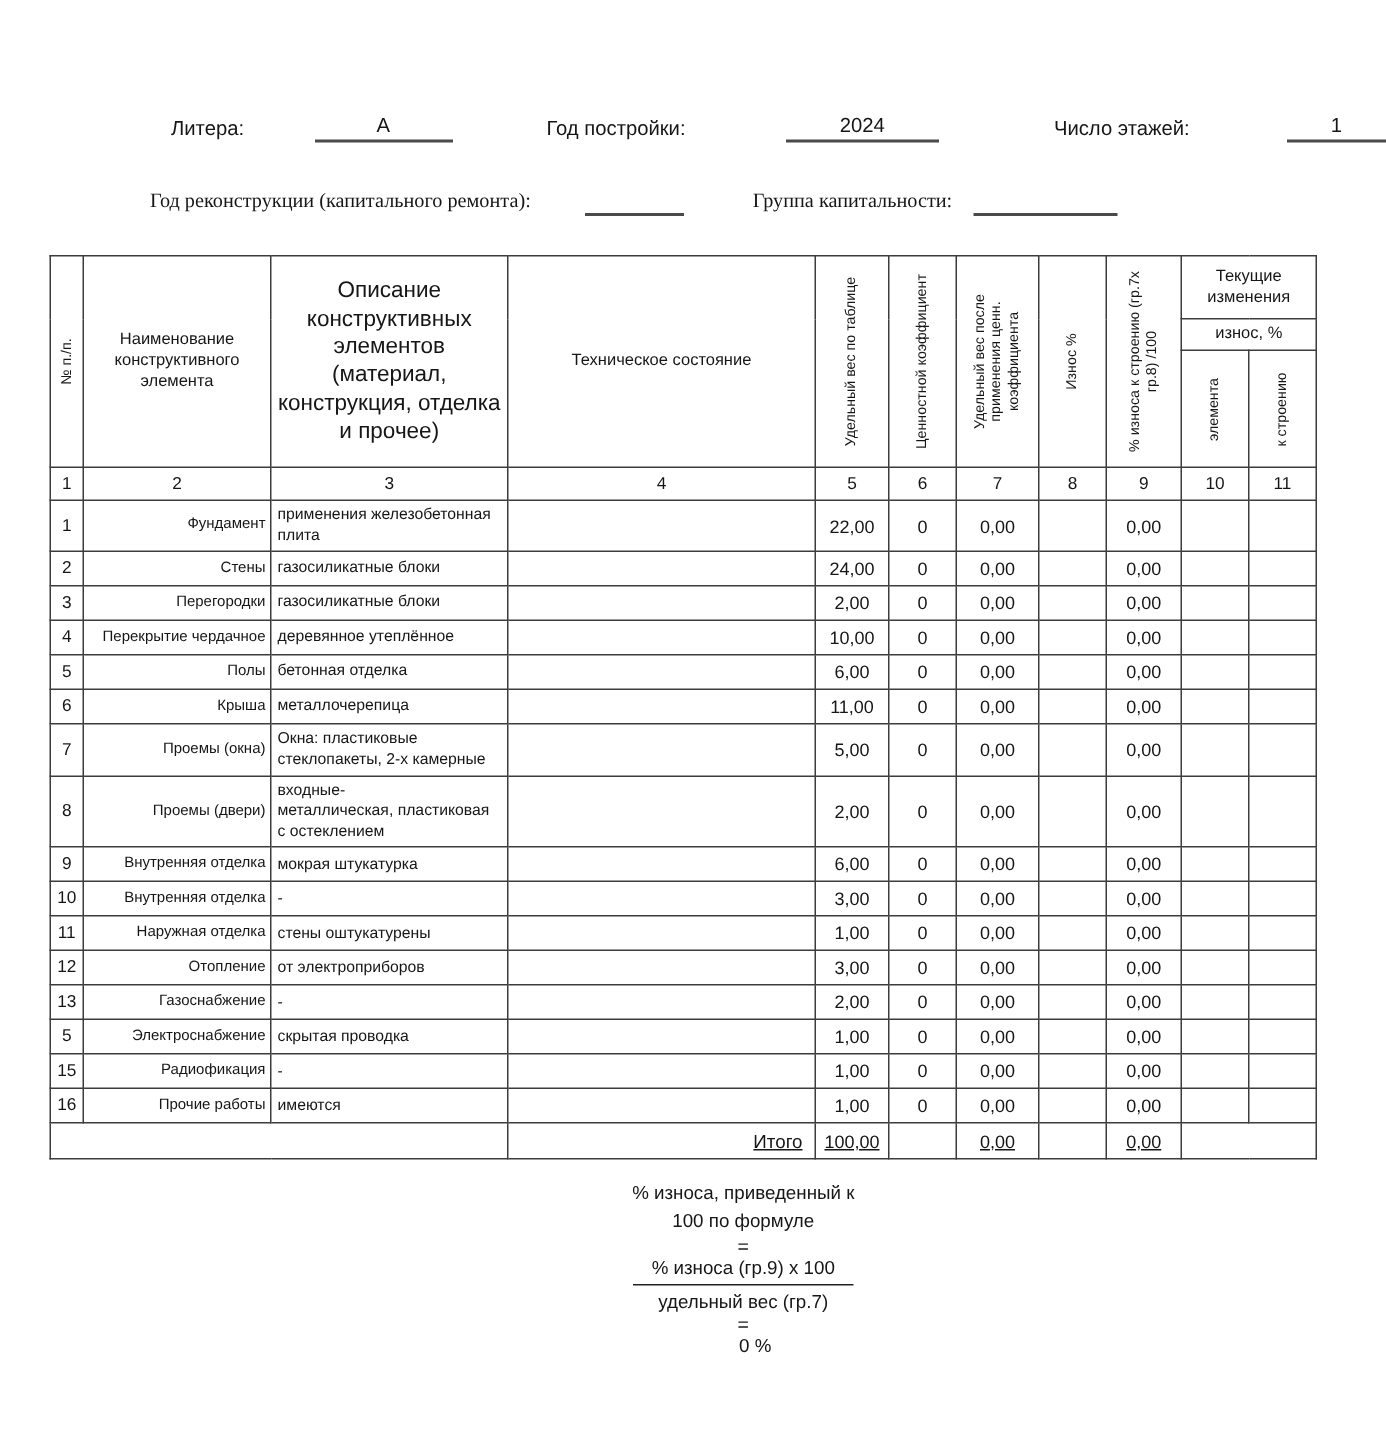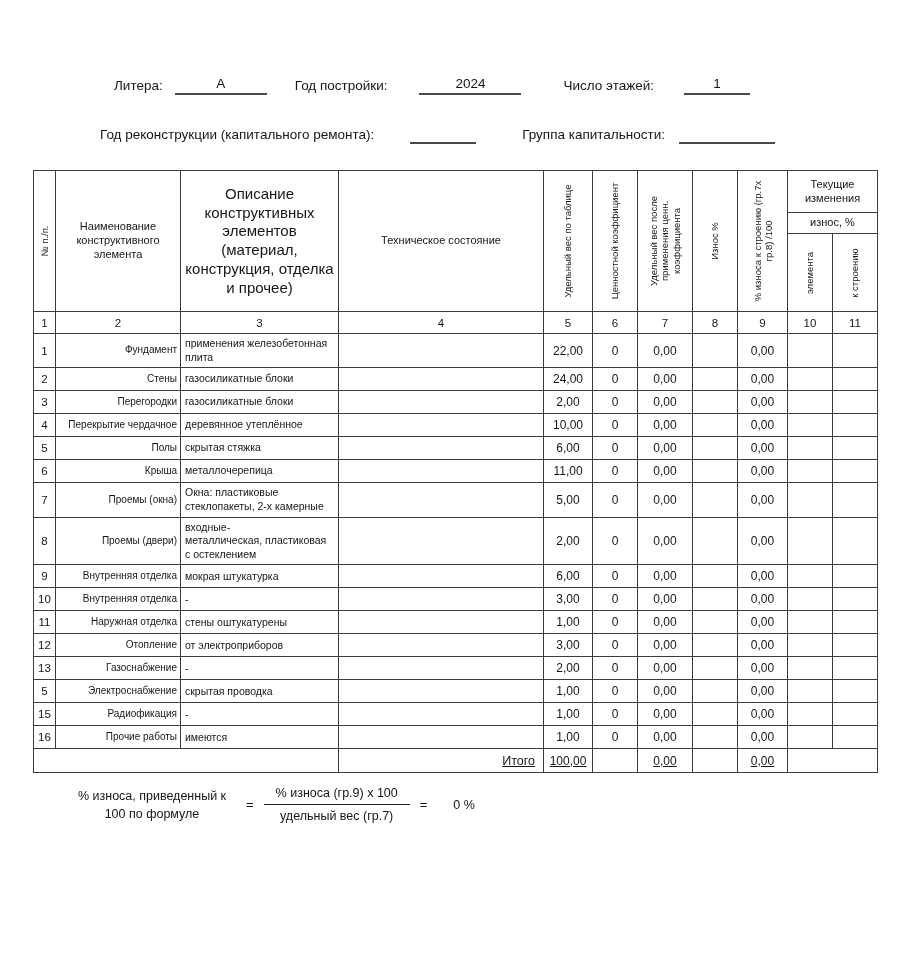--- a/index.html
+++ b/index.html
@@ -18,22 +18,22 @@
     max-width: 640px;
     margin: 0 auto;
     text-align: center;
     font-size: 15px;
     font-weight: bold;
     line-height: 1.4;
   }
 
   
   .fields-row { display: flex; align-items: flex-end; font-size: 13.5px; }
-  .fields-row-1 { margin: 46px 0 0 114px; }
-  .fields-row-2 { margin: 30px 0 0 100px; }
+  .fields-row-1 { margin: 46px 0 0 114px; justify-content: space-between; }
+  .fields-row-2 { margin: 30px 0 0 100px; font-family: Liberation Serif, serif; }
   .field-label { white-space: nowrap; padding-bottom: 2px; }
   .uline {
     display: inline-block;
     border-bottom: 2px solid #4a4a4a;
     text-align: center;
     font-size: 13.5px;
     padding-bottom: 1px;
     min-height: 19px;
   }
 
@@ -83,20 +83,21 @@
 
   td.nb { border: none; }
   tbody.total-body tr { height: 24px; text-decoration: underline; }
   td.c-total-label { text-align: right; padding-right: 8px; font-size: 12.5px; }
 
   
   .formula {
     display: flex; align-items: center;
     margin: 13px 1px 0 68px;
     font-size: 12.5px;
+    flex-direction: column;
   }
   .f-label { width: 168px; text-align: center; line-height: 1.45; }
   .f-eq { margin: 0 10px; font-size: 13px; }
   .frac { text-align: center; }
   .frac-num { border-bottom: 1.5px solid #222; padding: 0 12px 4px 12px; }
   .frac-den { padding-top: 4px; }
   .f-result { margin-left: 16px; }
 </style>
 </head>
 <body>
@@ -233,21 +234,21 @@
           <td class="c-val">0</td>
           <td class="c-val">0,00</td>
           <td class="c-val"></td>
           <td class="c-val">0,00</td>
           <td class="c-val"></td>
           <td class="c-val"></td>
         </tr>
         <tr>
           <td class="c-num">5</td>
           <td class="c-name">Полы</td>
-          <td class="c-desc">скрытая стяжка</td>
+          <td class="c-desc">бетонная отделка</td>
           <td class="c-cond"></td>
           <td class="c-val">6,00</td>
           <td class="c-val">0</td>
           <td class="c-val">0,00</td>
           <td class="c-val"></td>
           <td class="c-val">0,00</td>
           <td class="c-val"></td>
           <td class="c-val"></td>
         </tr>
         <tr>

